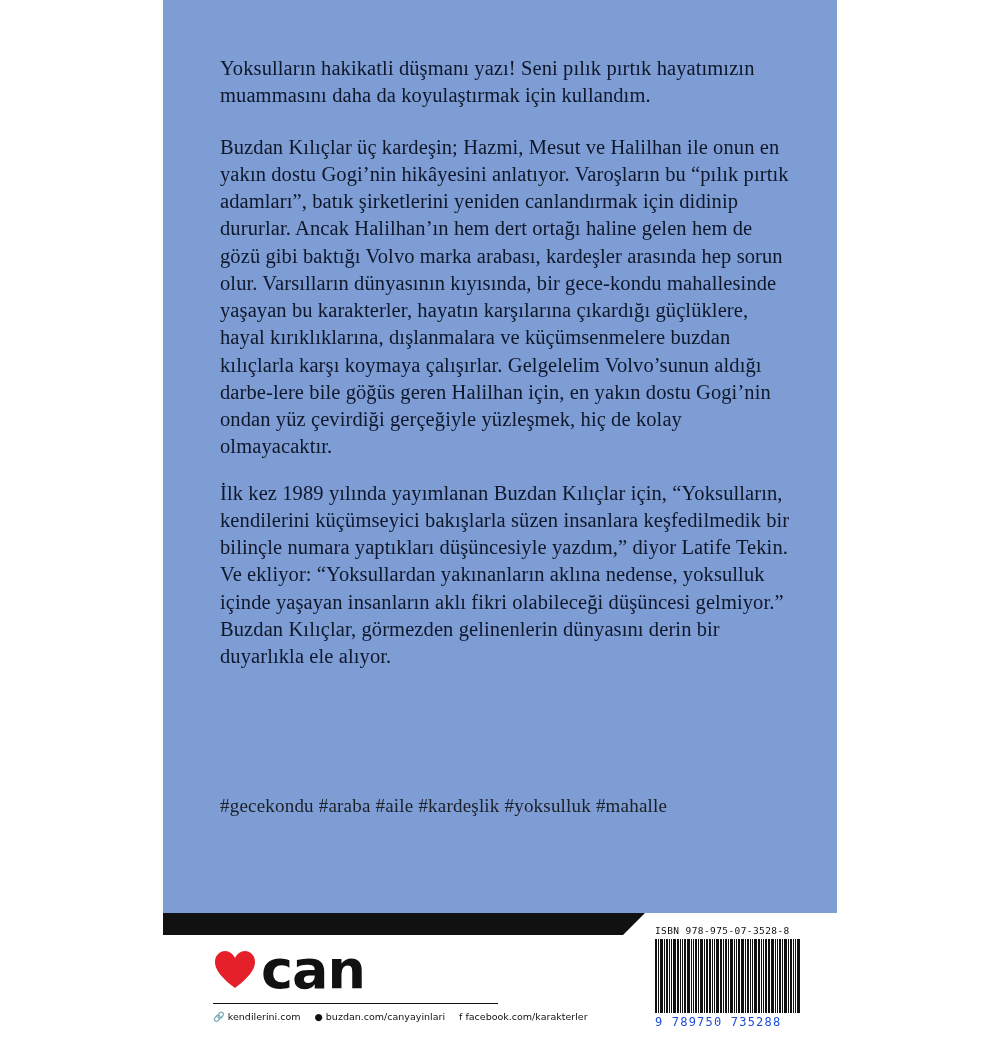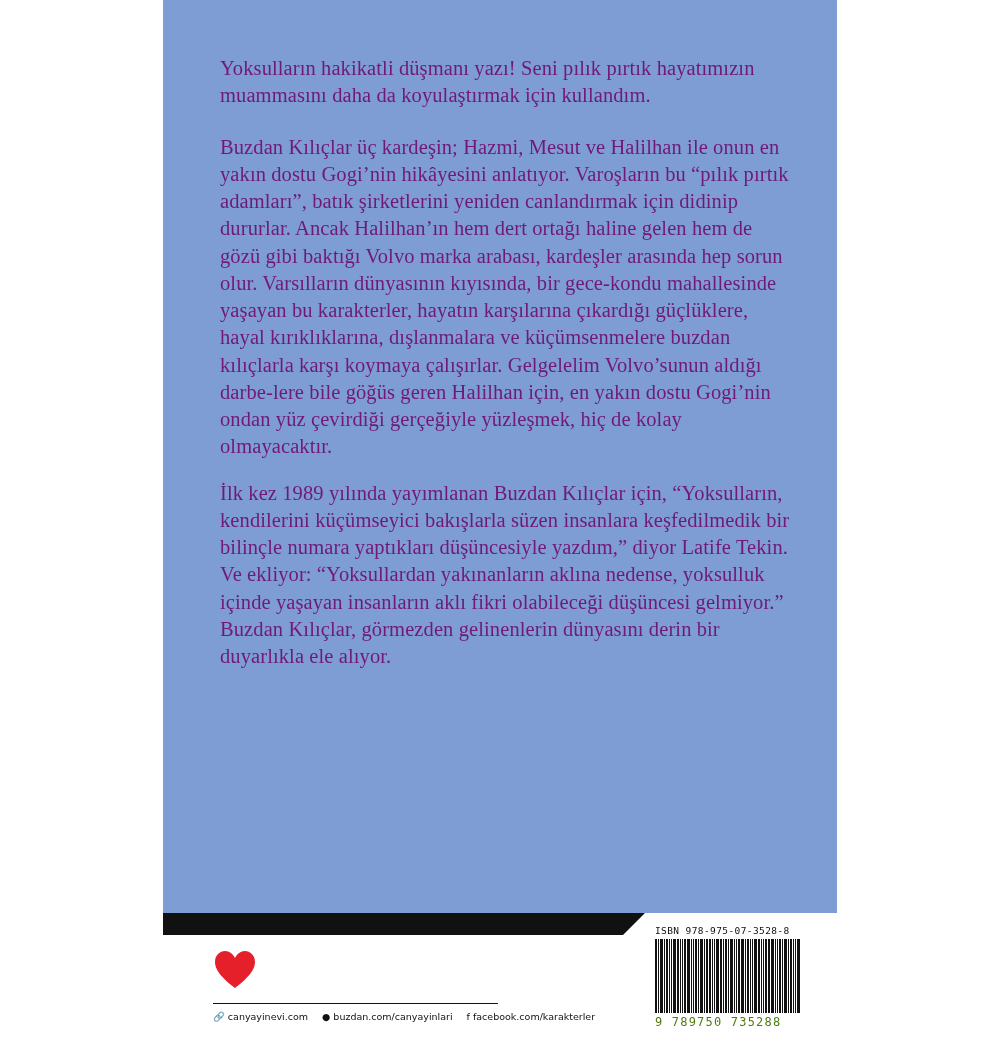--- a/index.html
+++ b/index.html
@@ -26,21 +26,21 @@
     width: 674px;
     height: 1050px;
     background: #7e9dd4;
     overflow: hidden;
   }
   .blurb {
     position: absolute;
     left: 57px;
     top: 55px;
     width: 570px;
-    color: #701a75;
+    color: #0f172a;
     font-family: "Liberation Serif", serif;
     font-size: 20.5px;
     line-height: 1.33;
     letter-spacing: 0.1px;
   }
   .blurb p {
     margin: 0 0 19px 0;
   }
   .blurb p.lead {
     margin-bottom: 24px;
@@ -161,53 +161,55 @@
   .bars span {
     display: block;
     background: #111111;
     height: 100%;
     margin-right: 1px;
   }
   .ean-text {
     font-family: "DejaVu Sans Mono", monospace;
     font-size: 12px;
     letter-spacing: 1.2px;
-    color: #4d7c0f;
+    color: #1d4ed8;
     margin-top: 2px;
   }
 </style>
 </head>
 <body>
 
 <div class="page">
   <div class="cover">
 
     <div class="blurb">
       <p class="lead">Yoksulların hakikatli düşmanı yazı! Seni pılık pırtık hayatımızın muammasını daha da koyulaştırmak için kullandım.</p>
       <p><b>Buzdan Kılıçlar</b><span> üç kardeşin; Hazmi, Mesut ve Halilhan ile onun en yakın dostu Gogi’nin hikâyesini anlatıyor. Varoşların bu “pılık pırtık adamları”, batık şirketlerini yeniden canlandırmak için didinip dururlar. Ancak Halilhan’ın hem dert ortağı haline gelen hem de gözü gibi baktığı Volvo marka arabası, kardeşler arasında hep sorun olur.  Varsılların dünyasının kıyısında, bir gece-kondu mahallesinde yaşayan bu karakterler, hayatın karşılarına çıkardığı güçlüklere, hayal kırıklıklarına, dışlanmalara ve küçümsenmelere buzdan kılıçlarla karşı koymaya çalışırlar. Gelgelelim Volvo’sunun aldığı darbe-lere bile göğüs geren Halilhan için, en yakın dostu Gogi’nin ondan yüz çevirdiği gerçeğiyle yüzleşmek, hiç de kolay olmayacaktır.</span></p>
       <p><span>İlk kez 1989 yılında yayımlanan </span><b>Buzdan Kılıçlar</b><span> için, “Yoksulların, kendilerini küçümseyici bakışlarla süzen insanlara keşfedilmedik bir bilinçle numara yaptıkları düşüncesiyle yazdım,” diyor Latife Tekin. Ve ekliyor: “Yoksullardan yakınanların aklına nedense, yoksulluk içinde yaşayan insanların aklı fikri olabileceği düşüncesi gelmiyor.” </span><b>Buzdan Kılıçlar</b><span>, görmezden gelinenlerin dünyasını derin bir duyarlıkla ele alıyor.</span></p>
     </div>
 
+    <div class="tags">#gecekondu #araba #aile #kardeşlik #yoksulluk #mahalle</div>
 
     <div class="footer">
       <div class="black-band"></div>
 
       <div class="logo-area">
         <div class="logo-row">
           <span class="heart">
             <svg width="44" height="40" viewBox="0 0 44 40" xmlns="http://www.w3.org/2000/svg">
               <path d="M22 38 C6 26 2 18 2 12 C2 5 7 1 12 1 C16.5 1 20 4 22 8 C24 4 27.5 1 32 1 C37 1 42 5 42 12 C42 18 38 26 22 38 Z" fill="#e5202a"></path>
             </svg>
           </span>
+          <span class="wordmark">can</span>
         </div>
         <div class="logo-rule"></div>
         <div class="social">
           <span class="item">
             <span class="glyph">🔗</span>
-            <span>canyayinevi.com</span>
+            <span>kendilerini.com</span>
           </span>
           <span class="item">
             <span class="glyph">●</span>
             <span>buzdan.com/canyayinlari</span>
           </span>
           <span class="item">
             <span class="glyph">f</span>
             <span>facebook.com/karakterler</span>
           </span>
         </div>

